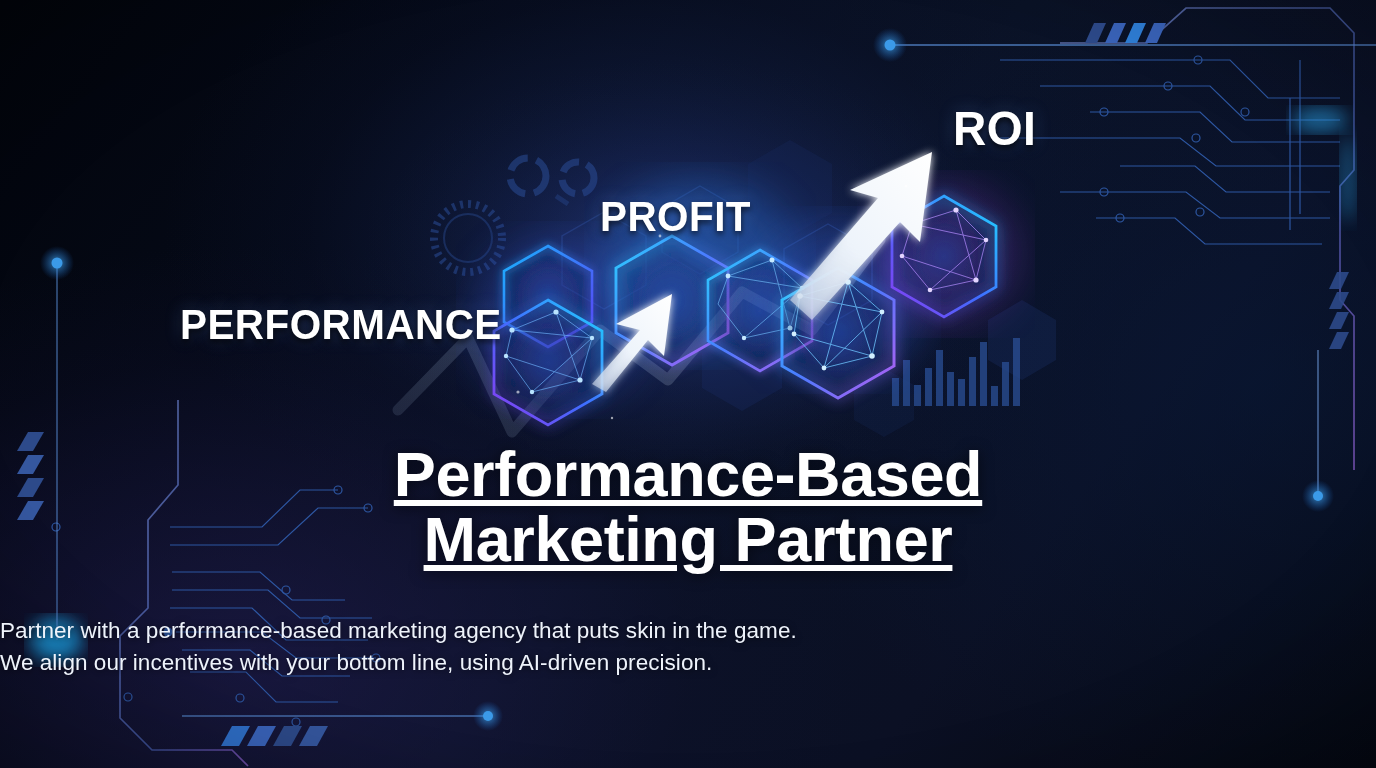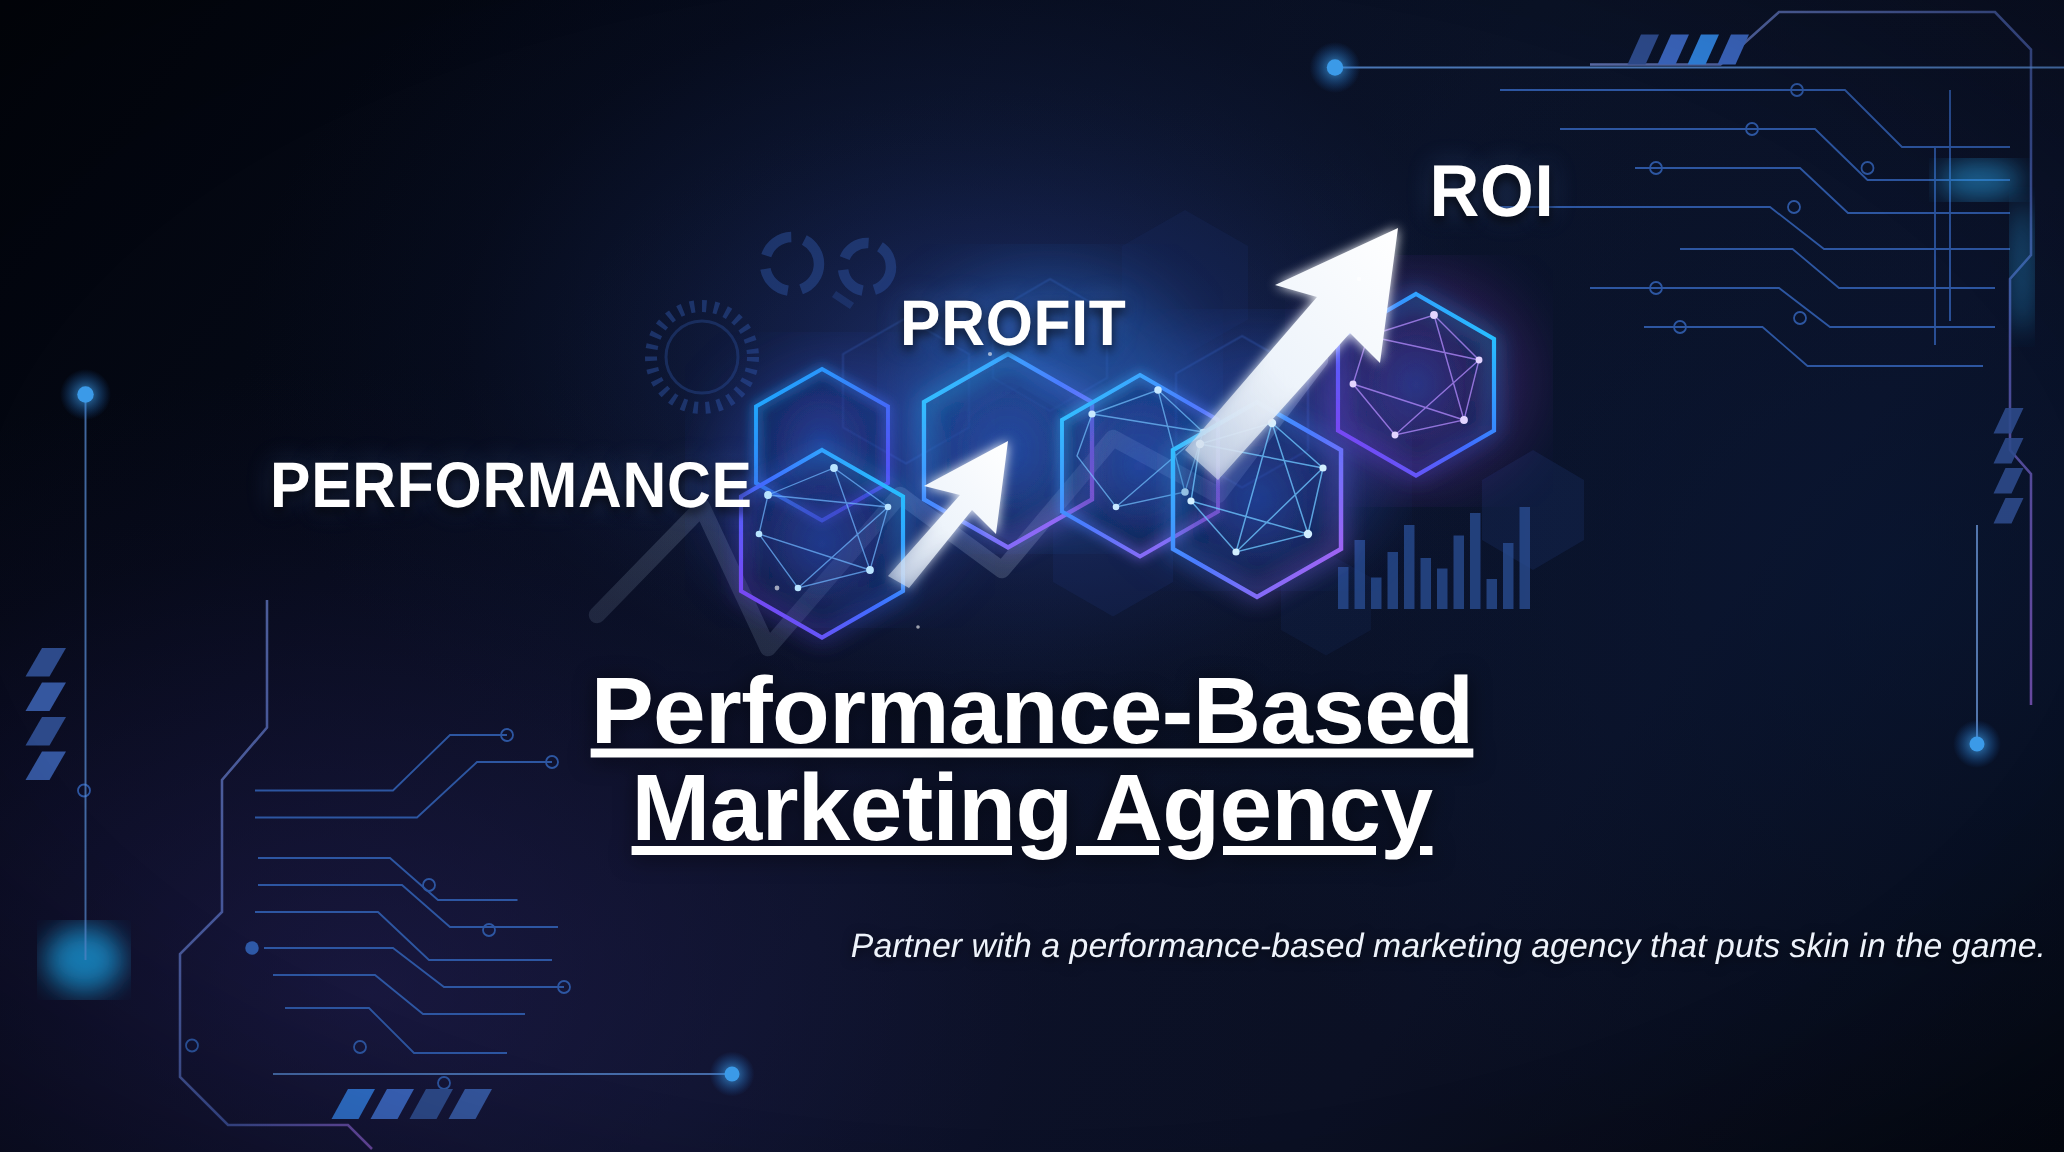--- a/index.html
+++ b/index.html
@@ -46,29 +46,28 @@
     font-size:63px;
     line-height:1.035;
     font-weight:600;
     letter-spacing:-0.4px;
     text-shadow:0 2px 14px rgba(0,0,0,0.6);
     text-decoration:underline;
   }
   .headline span{ display:block; }
 
   .subtitle{
-    position:absolute; left:0; right:12px; top:615px;
-    text-align:right;
+    position:absolute; left:0; right:0; top:615px;
+    text-align:left;
     color:#eef3fb;
     font-size:22.5px;
     line-height:1.42;
     font-weight:400;
     letter-spacing:0.05px;
     text-shadow:0 1px 7px rgba(0,0,0,0.65);
-    font-style:italic;
   }
   .subtitle span{ display:block; }
 </style>
 </head>
 <body>
 
 <div class="stage">
 
   <svg class="layer nosel" viewBox="0 0 1376 768" width="1376" height="768">
     <defs>
@@ -361,20 +360,21 @@
   <div class="layer vignette nosel"></div>
 
   <div class="kw" id="kw-performance">PERFORMANCE</div>
 
   <div class="kw" id="kw-profit">PROFIT</div>
 
   <div class="kw" id="kw-roi">ROI</div>
 
   <h1 class="headline">
     <span>Performance-Based</span>
-    <span>Marketing Agency</span>
+    <span>Marketing Partner</span>
   </h1>
 
   <p class="subtitle">
     <span>Partner with a performance-based marketing agency that puts skin in the game.</span>
+    <span>We align our incentives with your bottom line, using AI-driven precision.</span>
   </p>
 
 </div>
 
 </body></html>

